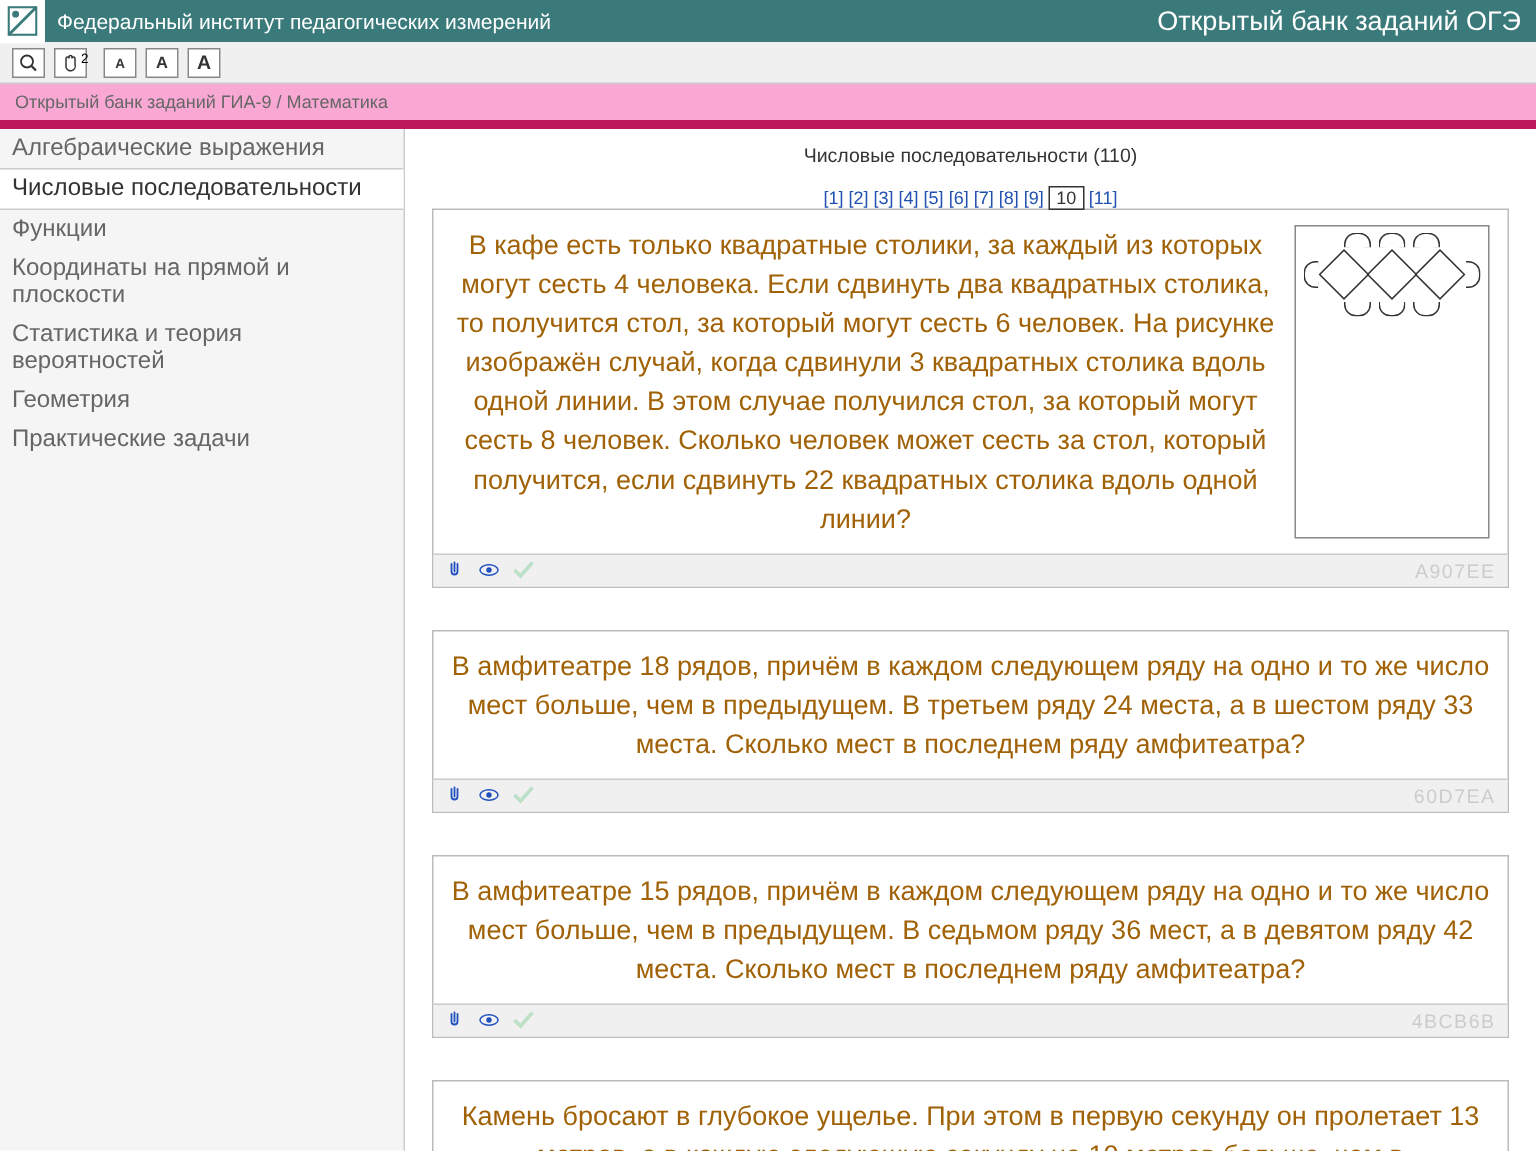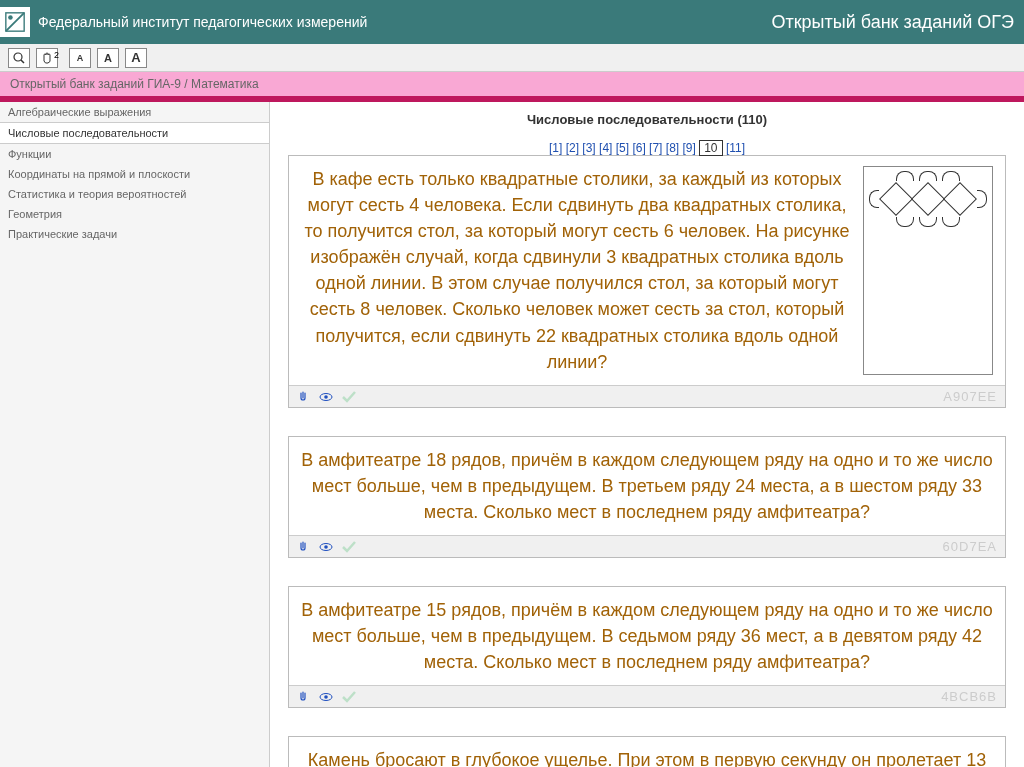--- a/index.html
+++ b/index.html
@@ -1,58 +1,58 @@
 <!DOCTYPE html>
 <html><head>
 <meta charset="utf-8">
 <style>
 * { margin: 0; padding: 0; box-sizing: border-box; }
 body { font-family: Arial, sans-serif; font-size: 12px; background: #fff; width: 1024px; height: 767px; overflow: hidden; }
 
-.header { background: #3a7a7a; color: #fff; display: flex; align-items: center; justify-content: space-between; padding: 0 10px 0 0; height: 44px; }
+.header { background: #3a7a7a; color: #fff; display: flex; align-items: center; justify-content: space-between; padding: 0 10px 0 0; height: 28px; }
 .header-left { display: flex; align-items: center; }
 .logo-box { width: 30px; height: 30px; background: #fff; display: flex; align-items: center; justify-content: center; margin-right: 8px; }
 .logo-box svg { width: 22px; height: 22px; }
 .header-title { font-size: 14px; font-weight: normal; }
 .header-right { font-size: 18px; font-weight: normal; }
 
 .toolbar { background: #f0f0f0; border-bottom: 1px solid #ccc; padding: 4px 8px; display: flex; align-items: center; gap: 6px; height: 28px; }
 .tb-btn { border: 1px solid #888; background: #fff; width: 22px; height: 20px; display: inline-flex; align-items: center; justify-content: center; cursor: pointer; font-size: 11px; font-weight: bold; color: #333; }
 .tb-sup { font-size: 9px; position: relative; top: -3px; margin-left: -4px; margin-right: 4px; }
 .tb-font-sm { font-size: 9px; }
 .tb-font-md { font-size: 11px; }
 .tb-font-lg { font-size: 13px; }
 
 .breadcrumb { background: #f9a8d4; padding: 5px 10px; font-size: 12px; color: #666; border-bottom: 6px solid #be185d; }
 
 .main { display: flex; height: calc(767px - 30px - 28px - 26px); }
 .sidebar { width: 270px; background: #f5f5f5; border-right: 1px solid #ccc; padding-top: 0; }
-.sidebar-item { padding: 4px 8px; font-size: 11px; color: #666; cursor: pointer; }
+.sidebar-item { padding: 4px 8px; font-size: 16px; color: #666; cursor: pointer; }
 .sidebar-item.active { background: #fff; color: #333; border-top: 1px solid #ccc; border-bottom: 1px solid #ccc; }
 
 .content { flex: 1; padding: 10px 18px; overflow-y: auto; }
-.content-title { text-align: center; font-weight: bold; font-size: 13px; margin-bottom: 14px; color: #333; }
+.content-title { text-align: center; font-weight: normal; font-size: 13px; margin-bottom: 14px; color: #333; }
 .pager { text-align: center; font-size: 12px; color: #2050b0; }
 .pager a { color: #2050b0; text-decoration: none; cursor: pointer; }
 .pager .cur { border: 1px solid #333; padding: 0 4px; color: #333; }
 
 .task { border: 1px solid #bbb; margin-bottom: 6px; background: #fff; }
 .task-body { padding: 10px 12px; font-size: 18px; color: #a16207; line-height: 1.45; display: flex; gap: 10px; text-align: center; }
 .task-text { flex: 1; }
 .task-img { width: 130px; min-width: 130px; border: 1px solid #888; padding: 4px; display: flex; flex-direction: column; gap: 3px; align-items: center; background: #fff; }
 .task-img-row { display: flex; gap: 5px; align-items: center; }
 .chair-top { width: 18px; height: 10px; border: 1.5px solid #333; border-radius: 8px 8px 0 0; border-bottom: none; }
 .chair-bot { width: 18px; height: 10px; border: 1.5px solid #333; border-radius: 0 0 8px 8px; border-top: none; }
 .chair-left { width: 10px; height: 18px; border: 1.5px solid #333; border-radius: 8px 0 0 8px; border-right: none; }
 .chair-right { width: 10px; height: 18px; border: 1.5px solid #333; border-radius: 0 8px 8px 0; border-left: none; }
 .table-sq { width: 24px; height: 24px; border: 1.5px solid #333; transform: rotate(45deg); margin: 0 3px; }
 .tables-row { display: flex; align-items: center; gap: 2px; }
 .table-wrap { width: 30px; height: 30px; display: flex; align-items: center; justify-content: center; }
 
-.task-footer { background: #f0f0f0; border-top: 1px solid #ccc; padding: 3px 8px; display: flex; align-items: flex-end; justify-content: space-between; font-size: 12px; color: #aaa; }
+.task-footer { background: #f0f0f0; border-top: 1px solid #ccc; padding: 3px 8px; display: flex; align-items: flex-start; justify-content: space-between; font-size: 12px; color: #aaa; }
 .task-actions { display: flex; gap: 8px; align-items: center; }
 .act-icon { width: 14px; height: 14px; cursor: pointer; color: #2050c0; }
 .task-code { font-size: 13px; color: #ccc; letter-spacing: 1px; }
 
 .gap { height: 22px; }
 </style>
 </head>
 <body>
 
 <div class="header">

